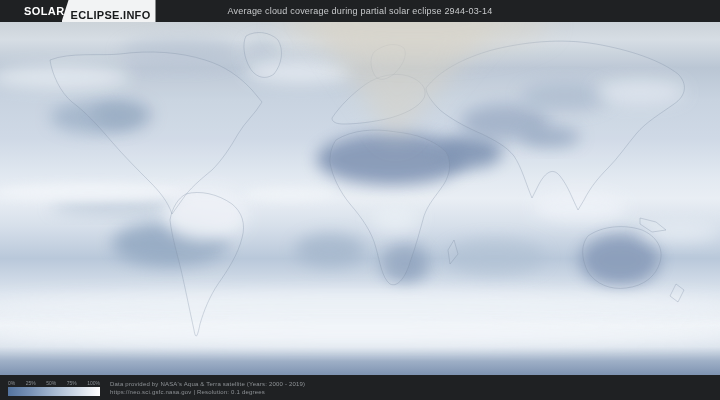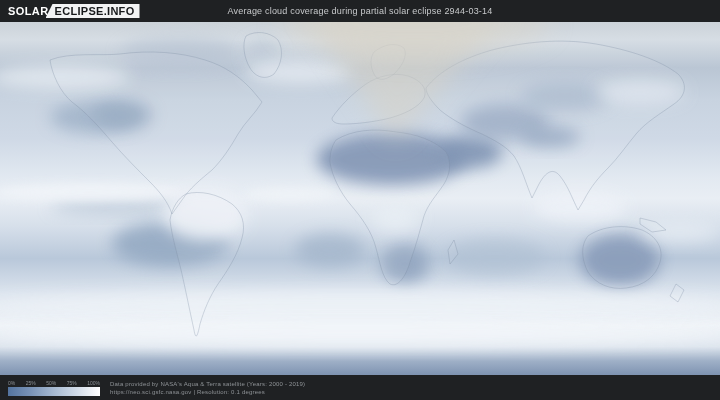--- a/index.html
+++ b/index.html
@@ -6,27 +6,27 @@
   .screen{
     position:relative;width:720px;height:400px;overflow:hidden;
     font-family:"Liberation Sans", sans-serif;
     background:#202224;
   }
   
   .topbar{
     position:absolute;top:0;left:0;width:720px;height:22px;
     background:#1f2123;display:flex;align-items:center;padding:0 8px;box-sizing:border-box;
   }
-  .logo{display:flex;align-items:center;cursor:pointer;flex:0 0 auto;z-index:2;}
+  .logo{display:flex;align-items:center;cursor:pointer;flex:0 0 auto;z-index:2;margin-left:16px;}
   .logo-primary{
     color:#ffffff;font-size:11px;font-weight:bold;letter-spacing:.4px;line-height:14px;
   }
   .logo-badge{
     background:#f2f3f4;color:#17191b;font-size:11px;font-weight:bold;letter-spacing:.3px;
-    line-height:14px;padding:0 5px 0 9px;margin-left:-3px;
+    line-height:14px;padding:8px 5px 0 9px;margin-left:-3px;
     clip-path:polygon(7px 0,100% 0,100% 100%,0 100%);
   }
   .page-title{
     position:absolute;left:0;right:0;top:0;height:22px;line-height:22px;
     text-align:center;font-size:9px;color:#c7c9cb;letter-spacing:.2px;z-index:1;
   }
   
   .map-area{
     position:absolute;top:22px;left:0;width:720px;height:353px;overflow:hidden;
     background:#cfd8e2;

